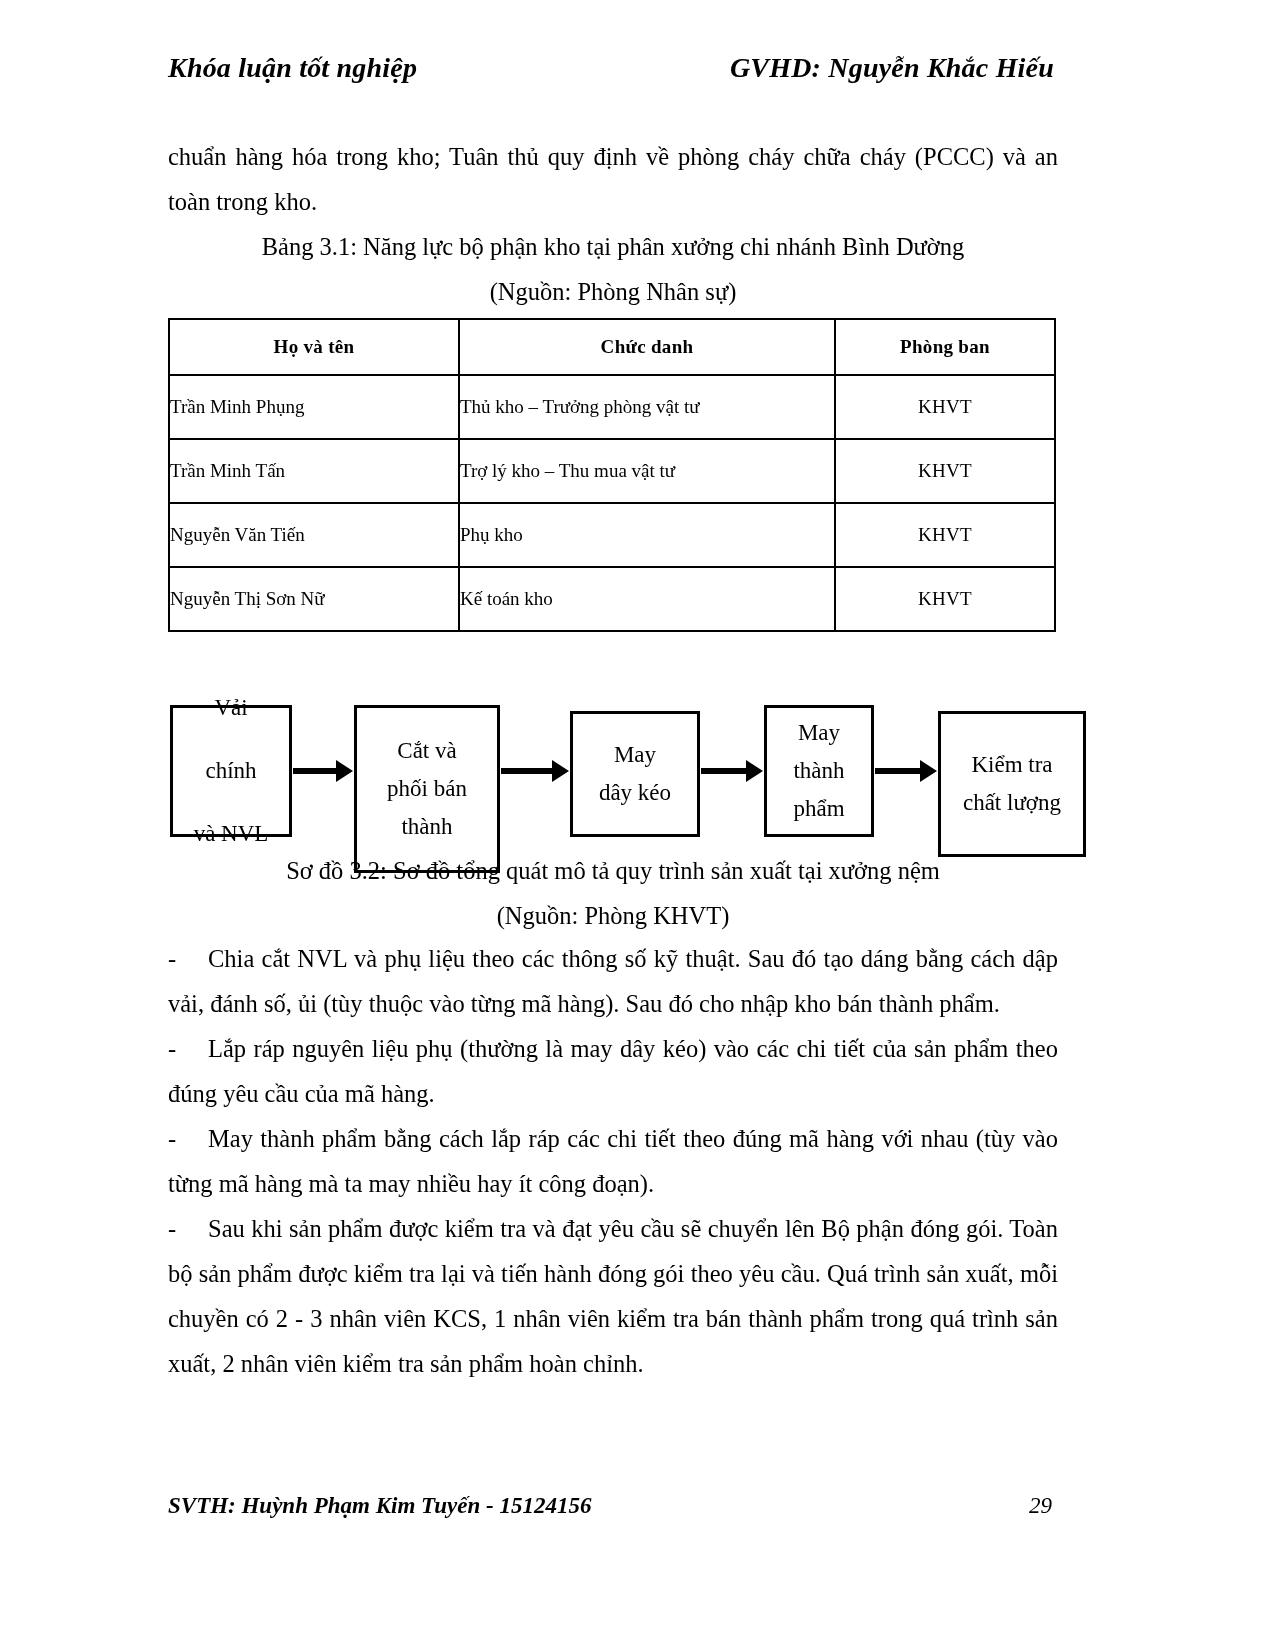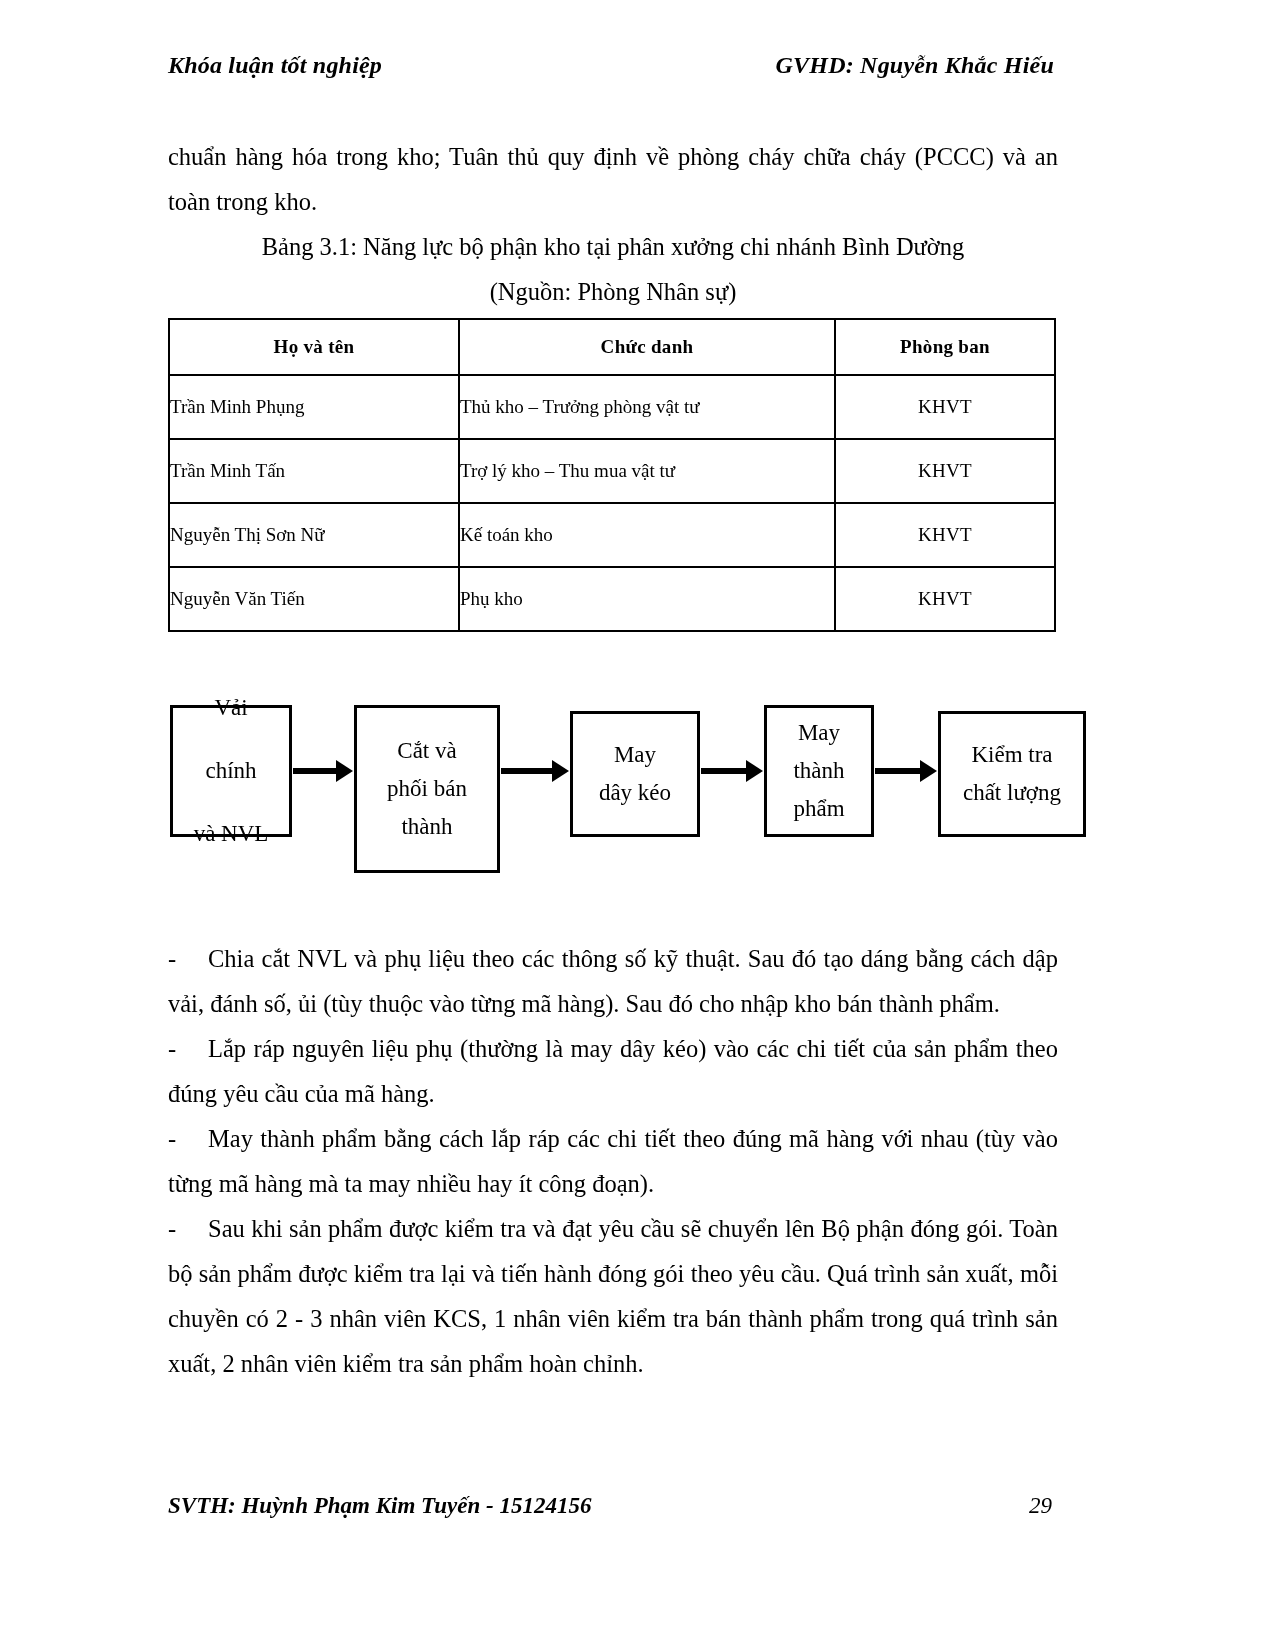--- a/index.html
+++ b/index.html
@@ -22,21 +22,21 @@
   .runhead {
     position: absolute;
     left: 168px;
     top: 52px;
     width: 890px;
     display: flex;
     justify-content: space-between;
     align-items: baseline;
     font-style: italic;
     font-weight: bold;
-    font-size: 24px;
+    font-size: 28px;
     letter-spacing: 0.2px;
   }
   .runhead .left { white-space: nowrap; }
   .runhead .right { white-space: nowrap; padding-right: 4px; }
 
   
   .body-block {
     position: absolute;
     left: 168px;
     top: 134px;
@@ -236,27 +236,27 @@
           <td class="c-name">Trần Minh Phụng</td>
           <td class="c-role">Thủ kho – Trưởng phòng vật tư</td>
           <td class="c-dept">KHVT</td>
         </tr>
         <tr>
           <td class="c-name">Trần Minh Tấn</td>
           <td class="c-role">Trợ lý kho – Thu mua vật tư</td>
           <td class="c-dept">KHVT</td>
         </tr>
         <tr>
+          <td class="c-name">Nguyễn Văn Tiến</td>
+          <td class="c-role">Phụ kho</td>
+          <td class="c-dept">KHVT</td>
+        </tr>
+        <tr>
           <td class="c-name">Nguyễn Thị Sơn Nữ</td>
           <td class="c-role">Kế toán kho</td>
-          <td class="c-dept">KHVT</td>
-        </tr>
-        <tr>
-          <td class="c-name">Nguyễn Văn Tiến</td>
-          <td class="c-role">Phụ kho</td>
           <td class="c-dept">KHVT</td>
         </tr>
       </tbody>
     </table>
   </div>
 
 
   <div class="flow">
 
     <div class="fbox" style="left:10px; top:0px; width:122px; height:132px;gap:25px;">
@@ -295,27 +295,31 @@
       <span>May</span>
       <span>thành</span>
       <span>phẩm</span>
     </div>
 
     <div class="farrow" style="left:715px; top:56px; width:62px;">
       <div class="shaft"></div>
       <div class="head"></div>
     </div>
 
-    <div class="fbox" style="left:778px; top:6px; width:148px; height:126px;">
+    <div class="fbox" style="left:778px; top:6px; width:148px; height:146px;">
       <span>Kiểm tra</span>
       <span>chất lượng</span>
     </div>
 
   </div>
 
+  <div class="diag-cap">
+    <div>Sơ đồ 3.2:  Sơ đồ tổng quát mô tả quy trình sản xuất tại xưởng nệm</div>
+    <div>(Nguồn: Phòng KHVT)</div>
+  </div>
 
   <div class="bullets">
     <p class="bul">
       <span class="dash">-</span>
       <span class="txt">Chia cắt NVL và phụ liệu theo các thông số kỹ thuật. Sau đó tạo dáng bằng cách dập vải, đánh số, ủi (tùy thuộc vào từng mã hàng). Sau đó cho nhập kho bán thành phẩm.</span>
     </p>
     <p class="bul">
       <span class="dash">-</span>
       <span class="txt">Lắp ráp nguyên liệu phụ (thường là may dây kéo) vào các chi tiết của sản phẩm theo đúng yêu cầu của mã hàng.</span>
     </p>

